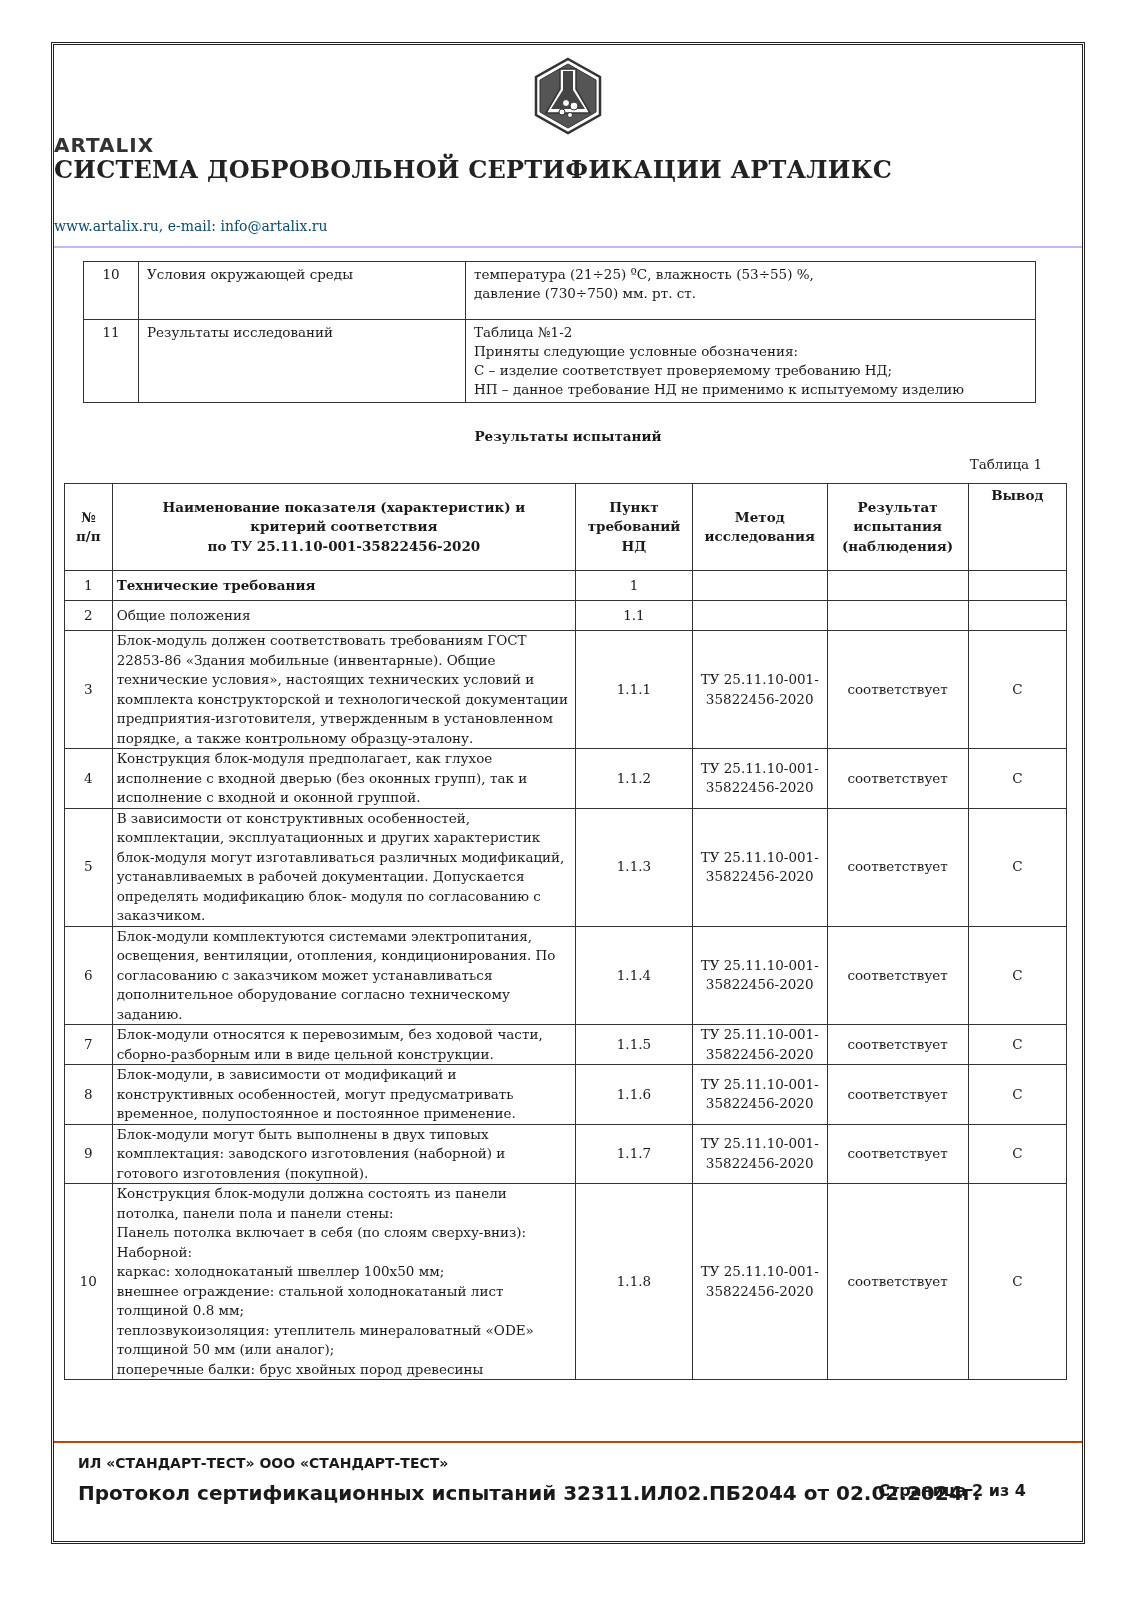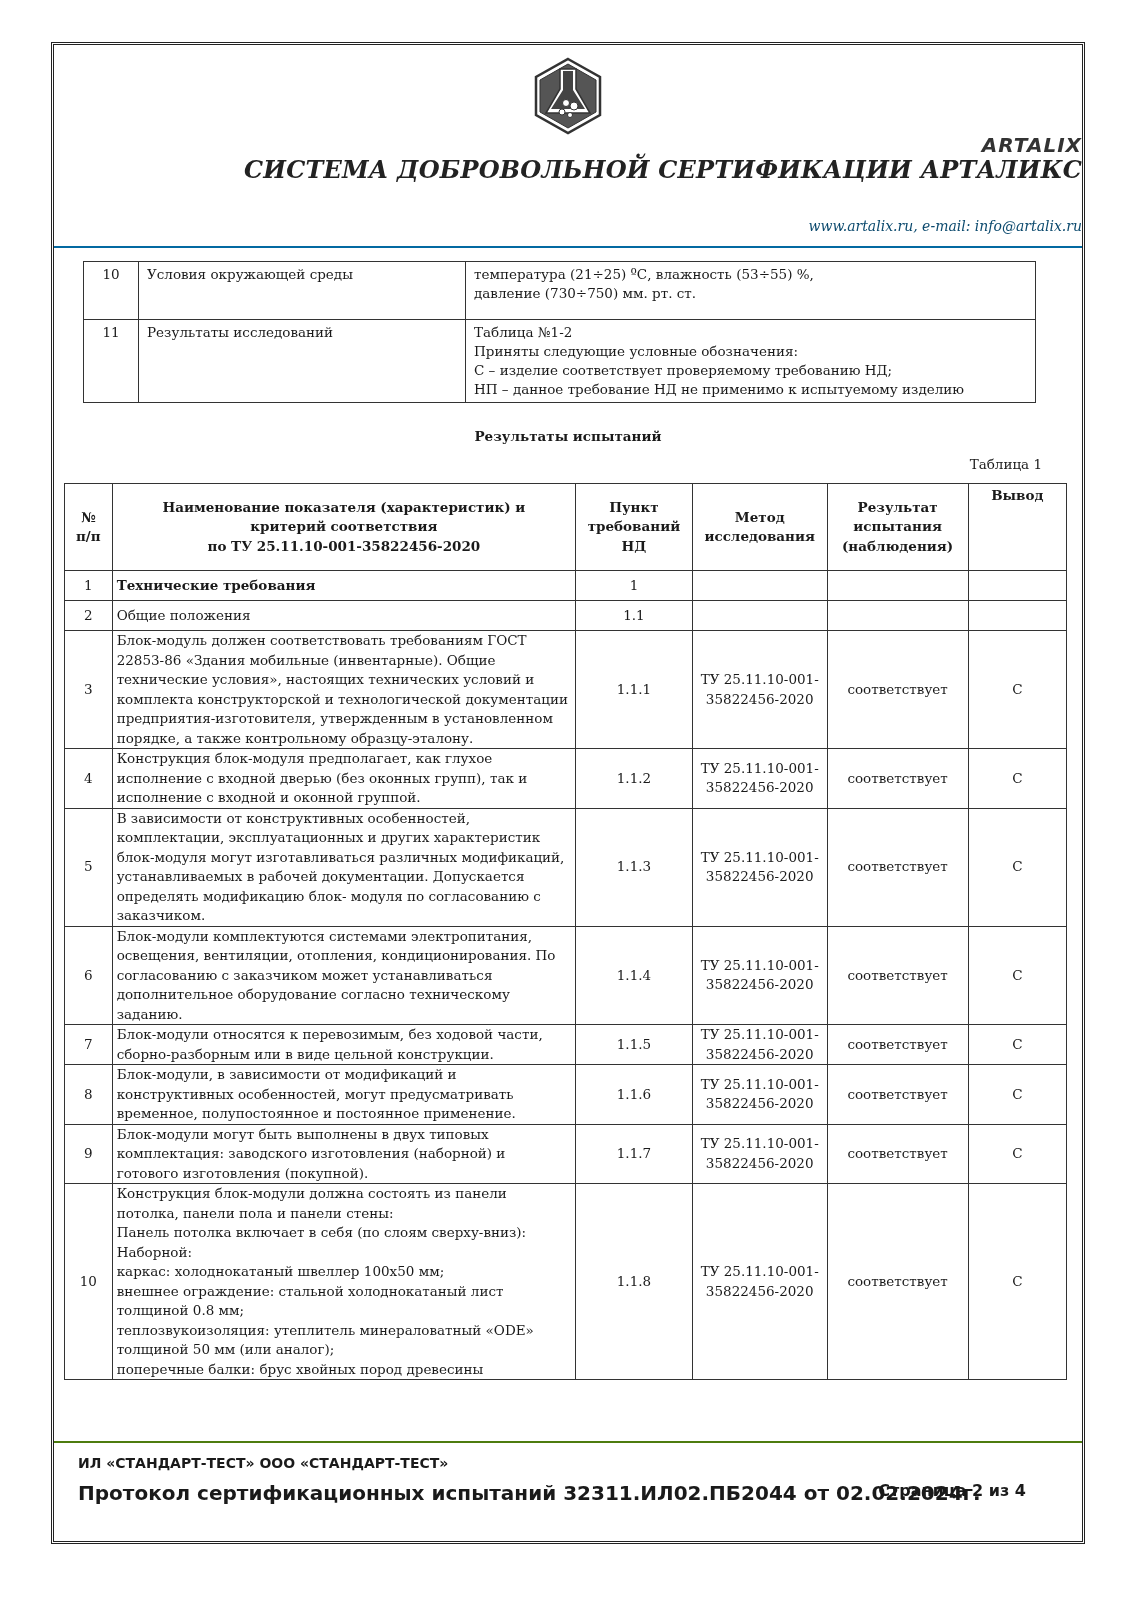--- a/index.html
+++ b/index.html
@@ -1,21 +1,21 @@
 <!DOCTYPE html>
 <html><head>
 <meta charset="utf-8">
 <style>
   html, body { margin: 0; padding: 0; background: #ffffff; }
   body { width: 1132px; height: 1600px; position: relative; overflow: hidden;
          font-family: "DejaVu Serif", "Liberation Serif", serif; color: #1a1a1a; }
   .frame { position: absolute; left: 51px; top: 42px; width: 1034px; height: 1502px;
            border: 3px double #222; box-sizing: border-box; }
   .header { position: absolute; left: 0; top: 0; width: 100%; height: 201px;
-            border-bottom: 2px solid #0369a1; text-align: right; font-style: italic; }
+            border-bottom: 2px solid #c4b5fd; text-align: left; }
   .logo { position: absolute; left: 478px; top: 12px; width: 72px; height: 80px; }
   .brand { position: absolute; left: 0; width: 100%; top: 88px; font-family: "DejaVu Sans", sans-serif;
            font-weight: bold; font-size: 20px; letter-spacing: 1px; color: #333; }
   .sys-title { position: absolute; left: 0; width: 100%; top: 110px; font-family: "DejaVu Serif", serif;
                font-weight: bold; font-size: 24px; letter-spacing: 0.2px; color: #222; }
   .reg-no { position: absolute; left: 0; width: 100%; top: 145px; font-weight: bold; font-size: 17px; color: #222; }
   .contacts { position: absolute; left: 0; width: 100%; top: 173px; font-size: 14px; color: #0c4a6e; }
 
   table { border-collapse: collapse; }
   .info-table { position: absolute; left: 29px; top: 216px; width: 953px; font-size: 13.5px; }
@@ -35,21 +35,21 @@
   .results td.desc { text-align: left; }
   .results tr.bold td.desc { font-weight: bold; }
   .results tr.short td { height: 29px; }
   .c-num { width: 38px; }
   .c-desc { width: 448px; }
   .c-pt { width: 106px; }
   .c-method { width: 124px; }
   .c-res { width: 130px; }
   .c-out { width: 88px; }
 
-  .footer { position: absolute; left: 0; top: 1396px; width: 100%; height: 104px; border-top: 2px solid #4d7c0f; }
+  .footer { position: absolute; left: 0; top: 1396px; width: 100%; height: 104px; border-top: 2px solid #c2410c; }
   .footer-lab { position: absolute; left: 24px; top: 12px; font-family: "DejaVu Sans", sans-serif;
                 font-weight: bold; font-size: 14px; }
   .footer-proto { position: absolute; left: 24px; top: 38px; font-family: "DejaVu Sans", sans-serif;
                   font-weight: bold; font-size: 20px; }
   .footer-page { position: absolute; right: 56px; top: 38px; font-family: "DejaVu Sans", sans-serif;
                  font-weight: bold; font-size: 16px; }
   .pre { white-space: pre-line; }
 </style>
 </head>
 <body>

